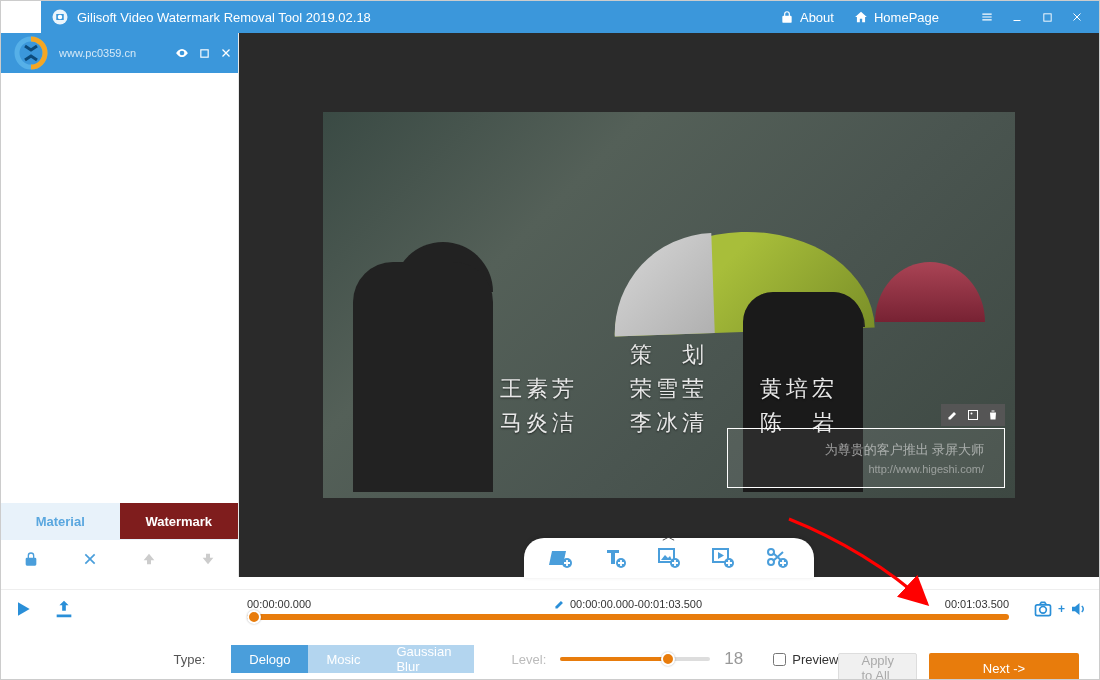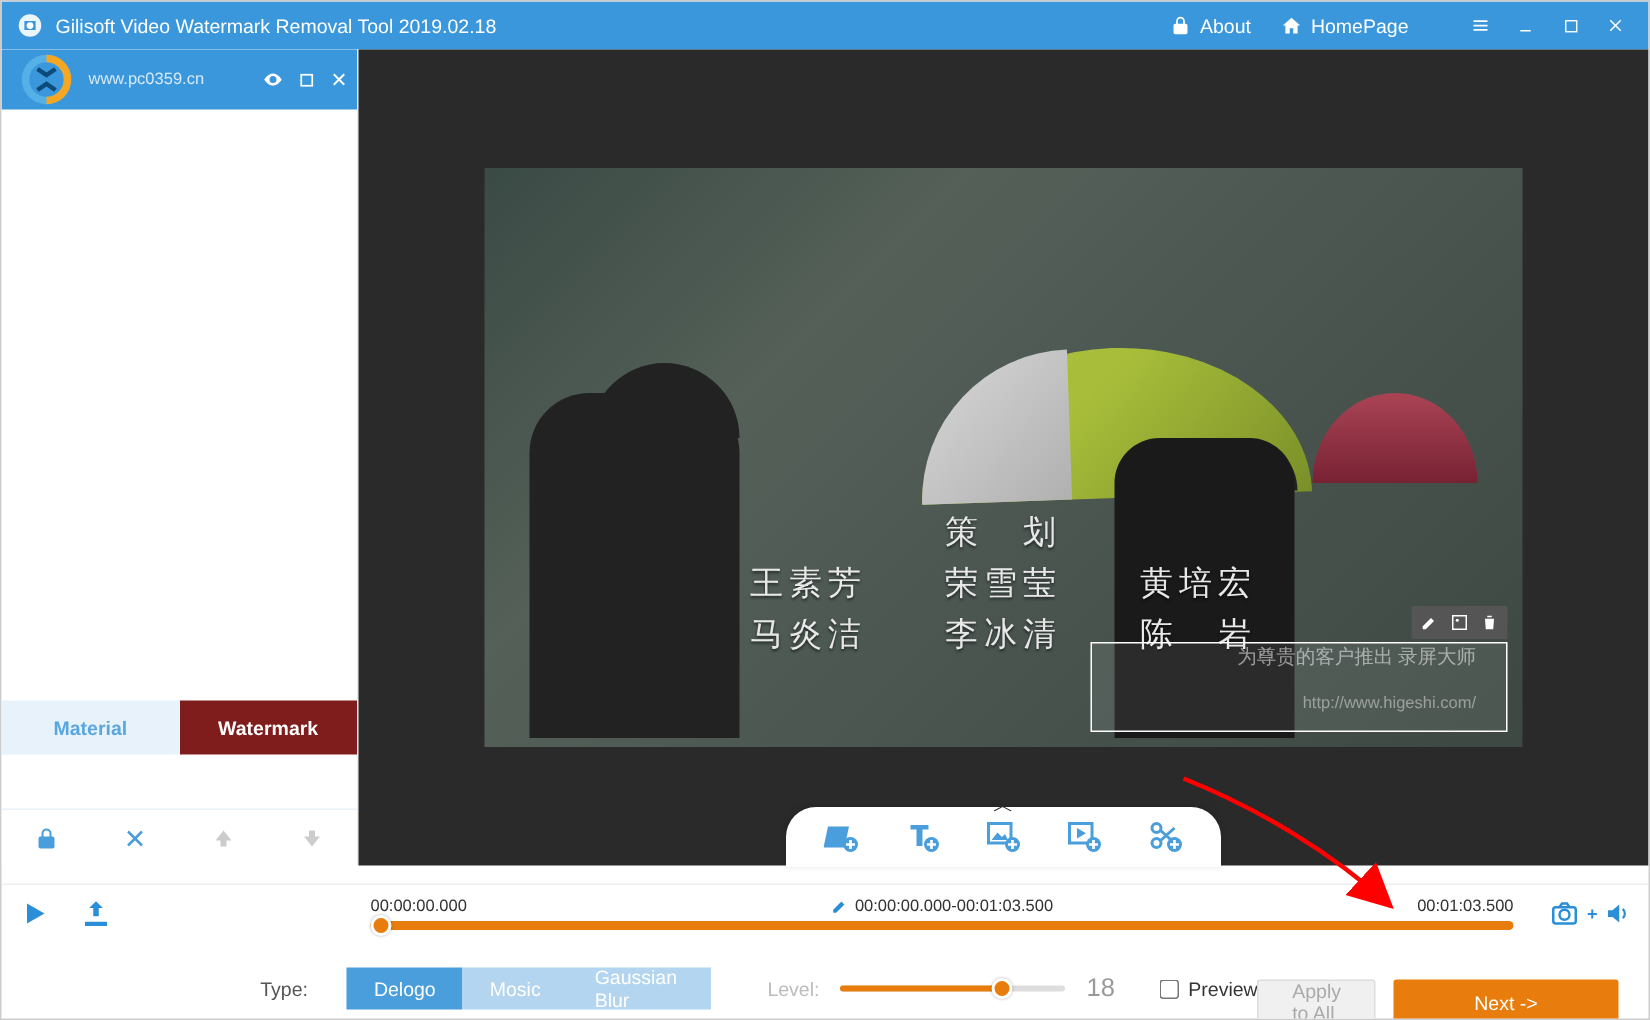--- a/index.html
+++ b/index.html
@@ -1,27 +1,27 @@
 <!DOCTYPE html>
 <html><head>
 <meta charset="utf-8">
 <style>
 *{box-sizing:border-box;margin:0;padding:0;font-family:"Segoe UI",Arial,sans-serif;}
 body{width:1100px;height:680px;background:#fff;overflow:hidden;position:relative;border:1px solid #ccc;}
-.titlebar{height:32px;background:#3b97db;display:flex;align-items:center;color:#fff;font-size:13px;padding:0 10px;}
+.titlebar{height:32px;background:#3b97db;display:flex;align-items:center;color:#fff;font-size:13px;padding:0 10px;margin-left:40px;}
 .app-logo{width:18px;height:18px;margin-right:8px;display:inline-block;}
 .app-logo svg{width:100%;height:100%;}
 .title-text{flex:0 0 auto;}
 .titlebar-spacer{flex:1;}
 .titlebar-item{display:flex;align-items:center;margin:0 10px;cursor:pointer;}
 .titlebar-item span.ic{margin-right:6px;display:inline-flex;}
 .win-controls{display:flex;align-items:center;margin-left:20px;}
 .win-btn{width:24px;height:24px;display:flex;align-items:center;justify-content:center;margin-left:6px;cursor:pointer;}
 .main-area{display:flex;height:calc(100% - 32px - 102px);}
-.sidebar{width:238px;background:#fff;border-right:1px solid #e8e8e8;display:flex;flex-direction:column;gap:36px;}
+.sidebar{width:238px;background:#fff;border-right:1px solid #e8e8e8;display:flex;flex-direction:column;}
 .thumb-bar{height:40px;background:#3b97db;display:flex;align-items:center;padding:0 6px;position:relative;}
 .brand-thumb{width:48px;height:34px;display:flex;align-items:center;justify-content:center;}
 .brand-thumb svg{width:40px;height:34px;}
 .thumb-label{color:#d5e9f7;font-size:11px;margin-left:4px;}
 .thumb-icons{position:absolute;right:4px;top:0;height:40px;display:flex;align-items:center;gap:6px;}
 .thumb-icons .ti{width:16px;height:16px;display:flex;align-items:center;justify-content:center;cursor:pointer;color:#fff;}
 .side-content{flex:1;}
 .side-tabs{display:flex;height:36px;}
 .side-tab{flex:1;display:flex;align-items:center;justify-content:center;font-size:13px;font-weight:600;cursor:pointer;}
 .side-tab.inactive{background:#e8f2fa;color:#5aa7df;}
@@ -38,21 +38,21 @@
 .umb3{width:110px;height:60px;background:linear-gradient(#aa4455,#772233);right:30px;top:150px;}
 .umb4{width:70px;height:35px;background:#222;right:150px;top:180px;}
 .figure{position:absolute;background:#222;}
 .fig1{width:140px;height:230px;left:30px;top:150px;border-radius:40px 40px 0 0;}
 .fig2{width:120px;height:200px;left:420px;top:180px;background:#1a1a1a;border-radius:30px 30px 0 0;}
 .credits{position:absolute;left:50%;top:58%;transform:translateX(-50%);text-align:center;color:#e8e8e8;font-size:22px;font-family:"SimSun",serif;text-shadow:0 1px 2px rgba(0,0,0,.6);white-space:nowrap;letter-spacing:4px;}
 .credits div{margin:4px 0;}
 .wm-select{position:absolute;right:10px;bottom:10px;width:278px;height:60px;border:1px solid #fff;background:rgba(255,255,255,.08);}
 .wm-toolbar{position:absolute;right:10px;bottom:72px;display:flex;gap:2px;background:#555;padding:3px;}
 .wm-tbtn{width:18px;height:16px;display:flex;align-items:center;justify-content:center;cursor:pointer;}
-.wm-text{position:absolute;right:20px;bottom:40px;color:rgba(230,230,230,.6);font-size:13px;font-family:"SimSun",serif;}
+.wm-text{position:absolute;right:20px;bottom:28px;color:rgba(230,230,230,.6);font-size:13px;font-family:"SimSun",serif;}
 .wm-url{position:absolute;right:20px;bottom:12px;color:rgba(230,230,230,.5);font-size:11px;text-align:right;}
 .add-toolbar{position:absolute;left:50%;bottom:-1px;transform:translateX(-50%);height:40px;background:#fff;border-radius:20px 20px 0 0;display:flex;align-items:center;padding:0 24px 0 24px;gap:28px;box-shadow:0 -1px 4px rgba(0,0,0,.15);}
 .add-toolbar .chev{position:absolute;top:-10px;left:50%;transform:translateX(-50%);color:#333;font-size:14px;}
 .add-tbtn{width:26px;height:26px;display:flex;align-items:center;justify-content:center;cursor:pointer;position:relative;}
 .bottom-area{position:absolute;left:0;right:0;bottom:0;height:90px;}
 .timeline-row{height:38px;display:flex;align-items:center;padding:0 12px;border-top:1px solid #eee;}
 .tl-left{width:226px;display:flex;align-items:center;gap:20px;}
 .tl-play{color:#2a8fd8;cursor:pointer;}
 .tl-mid{flex:1;position:relative;padding:0 8px;}
 .tl-times{display:flex;justify-content:space-between;font-size:11px;color:#333;margin-bottom:2px;height:14px;}

